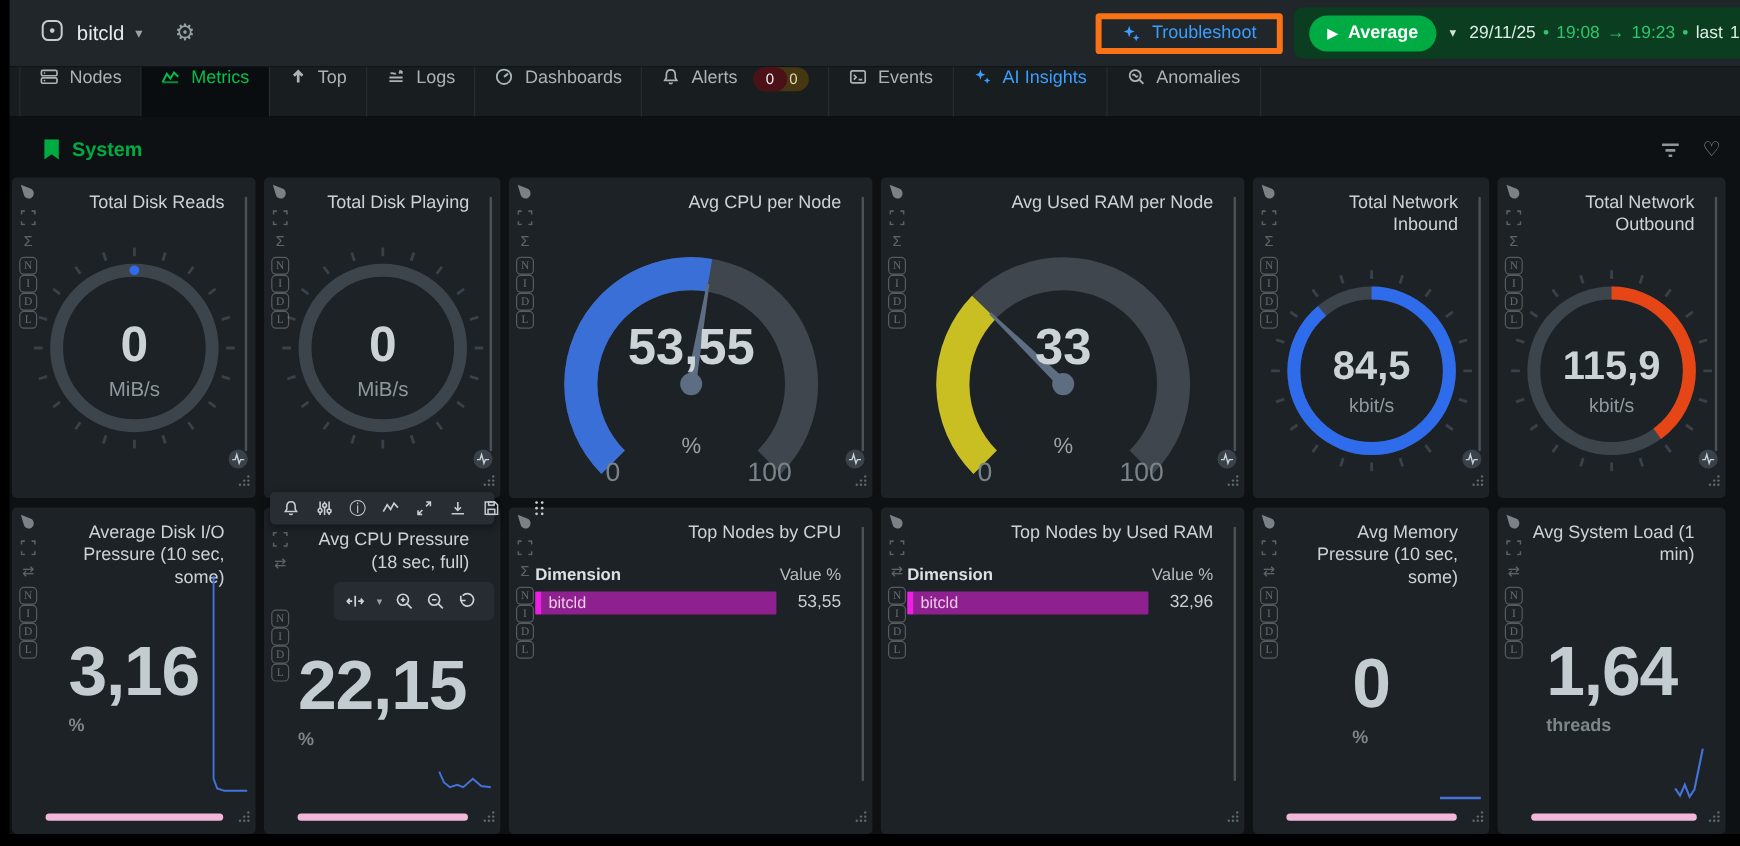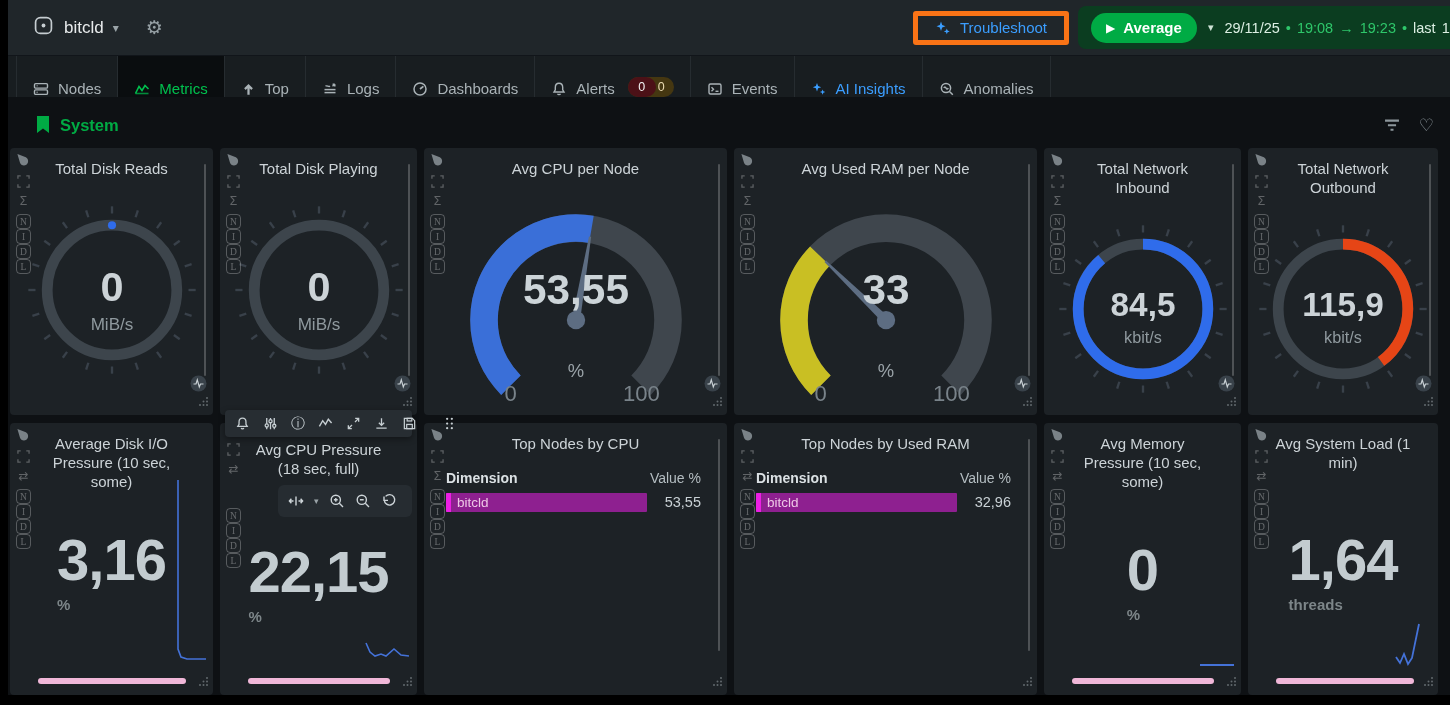--- a/index.html
+++ b/index.html
@@ -24,21 +24,21 @@
       cursor:pointer; font-family:inherit; }
   .pill-playing .play { font-size:12px; }
   .picker .pcaret { color:#cfe3d6; font-size:11px; cursor:pointer; margin:0 2px; }
   .picker-range { display:flex; align-items:center; gap:6px; font-size:14.5px; white-space:nowrap; }
   .pr-date,.pr-last { color:#dcefe3; }
   .pr-time,.pr-dot,.pr-arrow { color:#2ec66a; }
 
   
   .tabbar { height:42px; background:#181d20; display:flex; align-items:stretch; padding-left:8px;
             border-top:1px solid #11151a; }
-  .tab { display:flex; align-items:flex-end; gap:9px; padding:0 16px; font-size:15px; color:#aab3b7;
+  .tab { display:flex; align-items:flex-start; gap:9px; padding:0 16px; font-size:15px; color:#aab3b7;
          border-right:1px solid #262c30; cursor:pointer; }
   .tab:first-child { border-left:1px solid #262c30; }
   .tab.active { background:#0a0d0f; color:#00c14e; }
   .tab.accent { color:#3b9eff; }
   .tab svg { flex:0 0 auto; }
   .badges { display:flex; align-items:center; margin-left:4px; position:relative; height:20px; }
   .badge-amber { background:#453711; color:#e9d9b0; border-radius:10px; height:20px; min-width:46px;
       display:flex; align-items:center; justify-content:flex-end; padding-right:9px; font-size:12.5px; }
   .badge-red { position:absolute; left:0; top:0; background:#4c1117; color:#f2f2f2; border-radius:10px;
       height:20px; width:28px; display:flex; align-items:center; justify-content:center; font-size:12.5px; }
@@ -46,21 +46,21 @@
   
   .content { background:#0e1114; height:598px; }
   .section-row { display:flex; align-items:center; padding:14px 16px 9px 28px; height:51px; }
   .section-title { color:#00ab44; font-size:16.5px; font-weight:700; margin-left:10px; }
   .section-right { margin-left:auto; display:flex; align-items:center; gap:18px; color:#8d979c; }
   .heart { font-size:17px; cursor:pointer; }
 
   .grid { margin-left:2px; display:grid; grid-template-columns:203px 197px 303px 303px 197px 190px;
           grid-template-rows:267px 272px; gap:8px 7px; }
   .card { position:relative; background:#1d2226; border-radius:4px; }
-  .card-title { margin-top:11px; padding:0 26px; text-align:center; color:#ccd3d7; font-size:15px;
+  .card-title { margin-top:11px; padding:0 26px; text-align:right; color:#ccd3d7; font-size:15px;
                 line-height:1.28; }
 
   
   .side { position:absolute; left:5px; top:5px; width:17px; display:flex; flex-direction:column;
           align-items:center; gap:7px; z-index:3; }
   .side .logo { opacity:.75; }
   .side-glyph { color:rgba(255,255,255,.30); font-size:12px; line-height:1; }
   .side-frame { opacity:.28; }
   .side-letter { width:15px; height:15px; border:1px solid rgba(255,255,255,.26); border-radius:4px;
       color:rgba(255,255,255,.32); font-size:9.5px; display:flex; align-items:center; justify-content:center;

